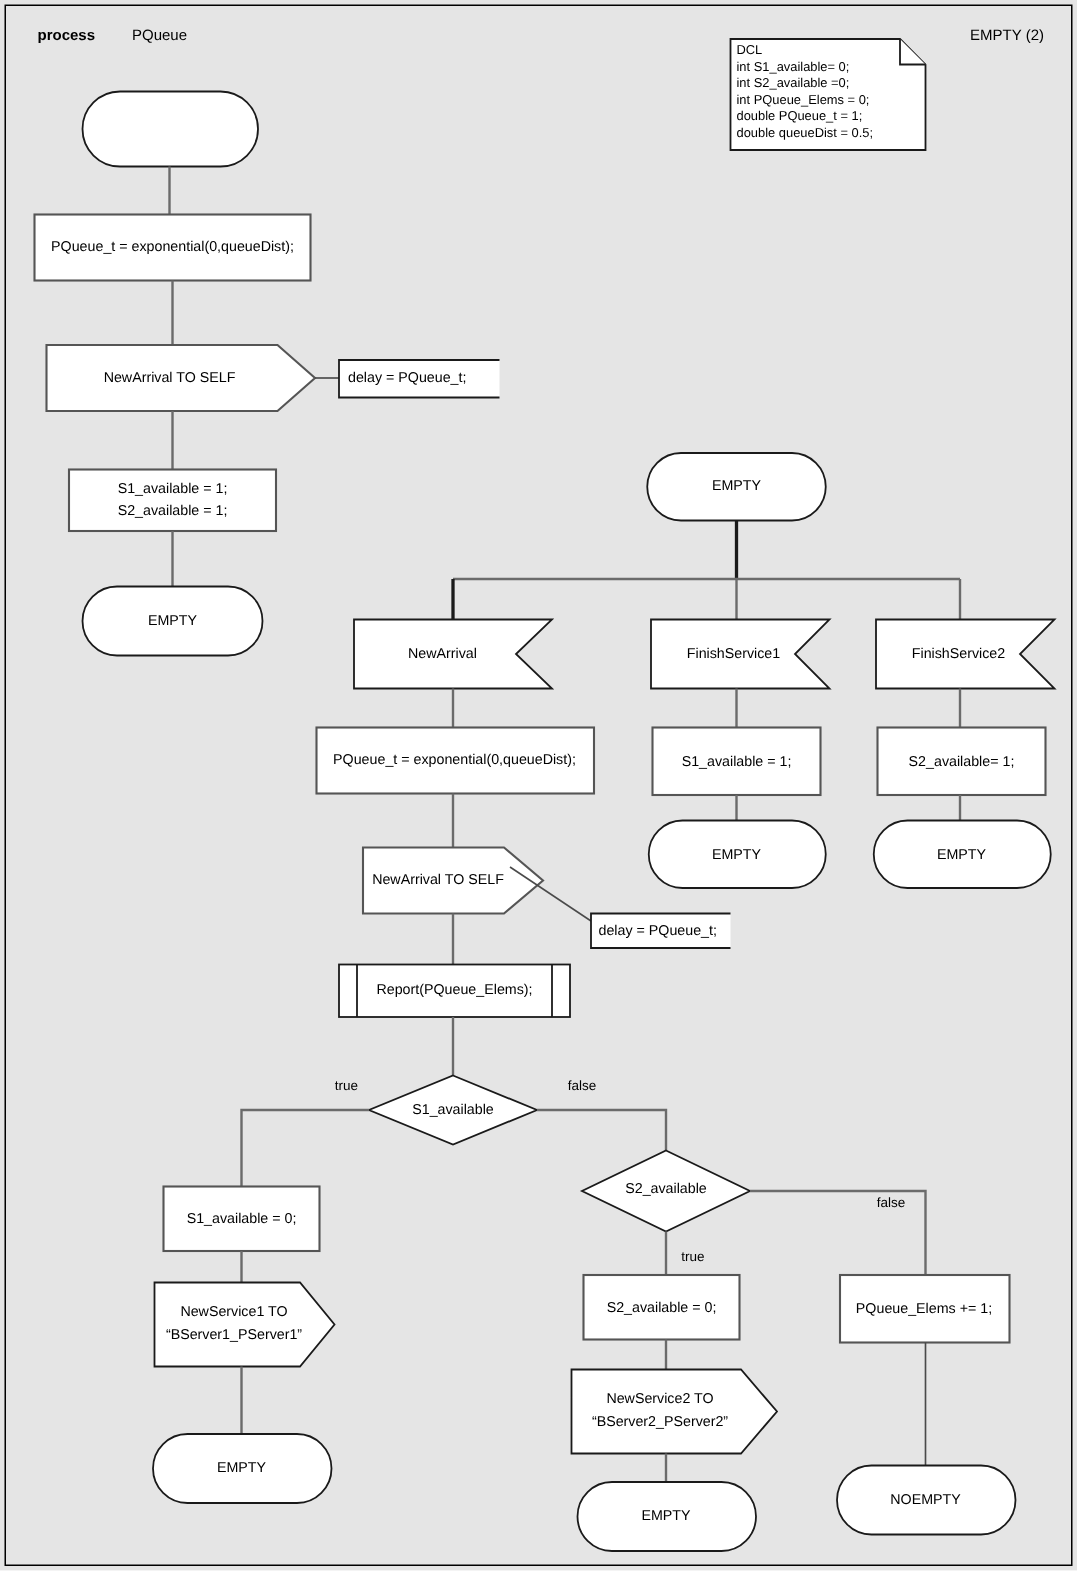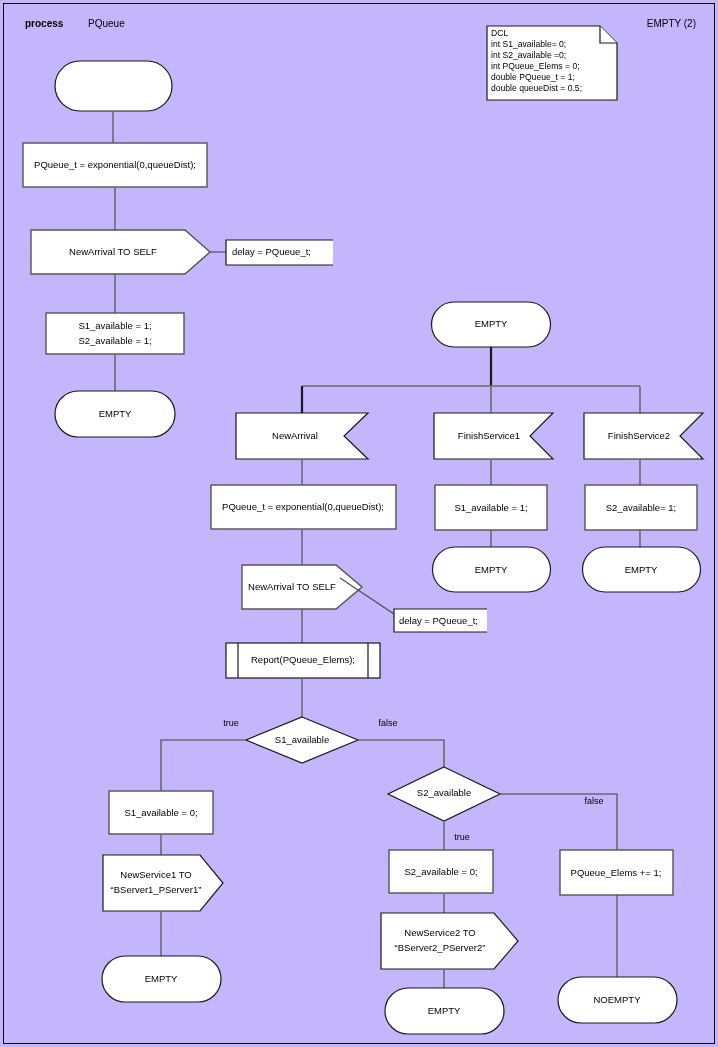--- a/index.html
+++ b/index.html
@@ -1,17 +1,17 @@
 <!DOCTYPE html>
 <html><head>
 <meta charset="utf-8">
 <style>
   html,body{margin:0;padding:0;background:#fff;}
   body{font-family:"Liberation Sans",sans-serif;}
-  #page{position:relative;width:718px;height:1047px;background:#c4b5fd;overflow:hidden;}
+  #page{position:relative;width:718px;height:1047px;background:#e5e5e5;overflow:hidden;}
   #frame{position:absolute;left:3px;top:3px;width:712px;height:1041px;border:1px solid #000;box-sizing:border-box;}
   svg{position:absolute;left:0;top:0;width:718px;height:1047px;}
   .shape{fill:#ffffff;stroke:#555555;stroke-width:1.4;}
   .shape-dark{fill:#ffffff;stroke:#1a1a1a;stroke-width:1.2;}
   .conn{stroke:#6b6b6b;stroke-width:1.6;fill:none;}
   .conn-dark{stroke:#1a1a1a;stroke-width:2.2;fill:none;}
   .conn-thin{stroke:#4a4a4a;stroke-width:1.1;fill:none;}
   .txt{font-family:"Liberation Sans",sans-serif;font-size:9.5px;fill:#000;text-anchor:middle;dominant-baseline:middle;}
   .txt-l{font-family:"Liberation Sans",sans-serif;font-size:9.5px;fill:#000;text-anchor:start;dominant-baseline:middle;}
   .txt-hdr{font-family:"Liberation Sans",sans-serif;font-size:10px;font-weight:bold;fill:#000;text-anchor:start;dominant-baseline:middle;}

